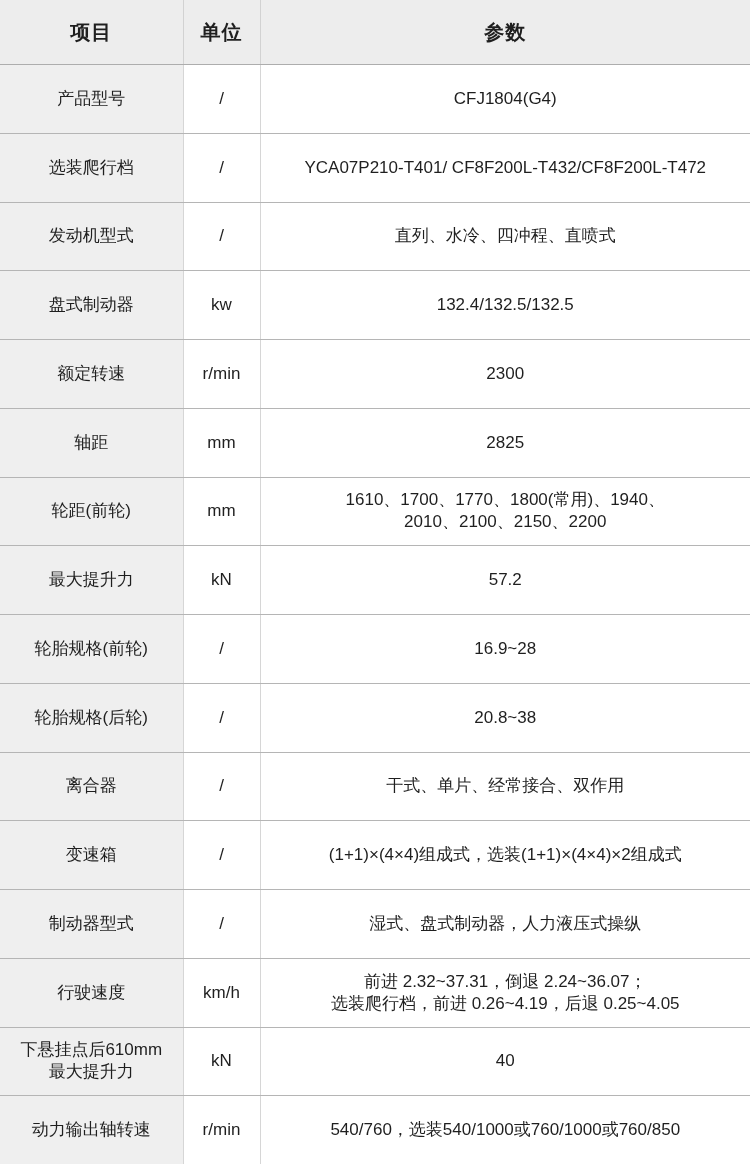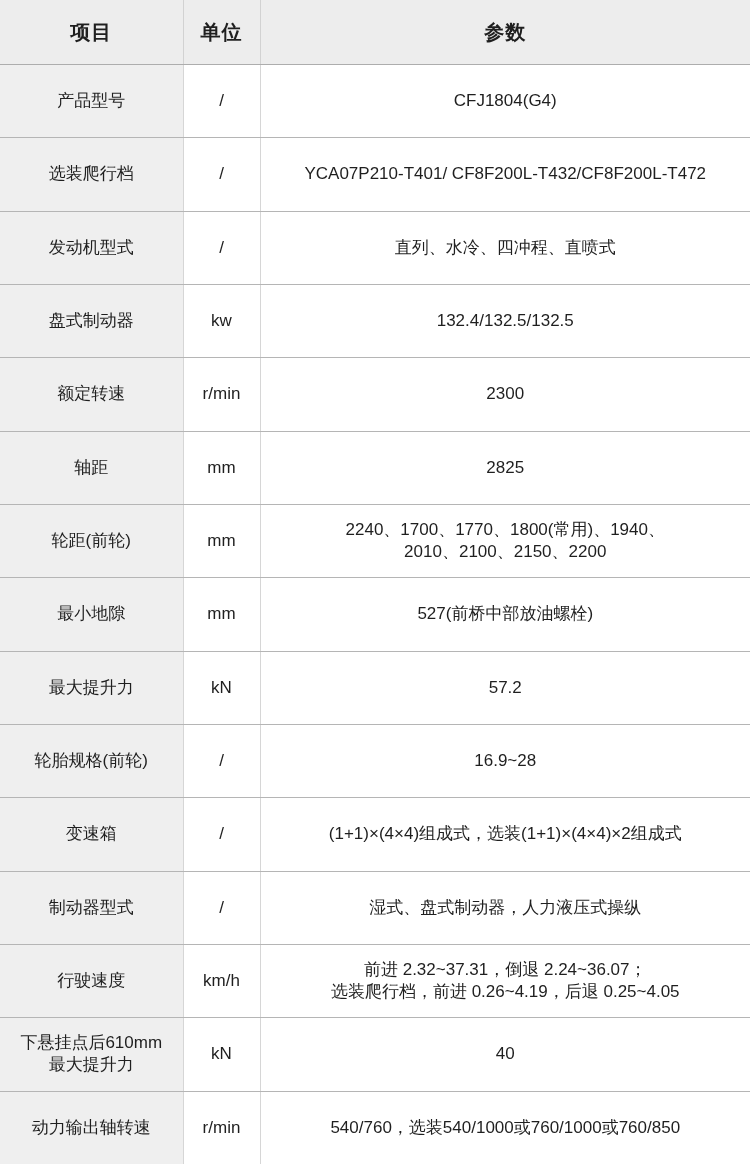--- a/index.html
+++ b/index.html
@@ -89,37 +89,42 @@
         <td class="cell-value">2300</td>
       </tr>
       <tr>
         <td class="cell-item">轴距</td>
         <td class="cell-unit">mm</td>
         <td class="cell-value">2825</td>
       </tr>
       <tr>
         <td class="cell-item">轮距(前轮)</td>
         <td class="cell-unit">mm</td>
-        <td class="cell-value">2240、1700、1770、1800(常用)、1940、
+        <td class="cell-value">1610、1700、1770、1800(常用)、1940、
 2010、2100、2150、2200</td>
-      </tr>
-      <tr>
-        <td class="cell-item">最小地隙</td>
-        <td class="cell-unit">mm</td>
-        <td class="cell-value">527(前桥中部放油螺栓)</td>
       </tr>
       <tr>
         <td class="cell-item">最大提升力</td>
         <td class="cell-unit">kN</td>
         <td class="cell-value">57.2</td>
       </tr>
       <tr>
         <td class="cell-item">轮胎规格(前轮)</td>
         <td class="cell-unit">/</td>
         <td class="cell-value">16.9~28</td>
+      </tr>
+      <tr>
+        <td class="cell-item">轮胎规格(后轮)</td>
+        <td class="cell-unit">/</td>
+        <td class="cell-value">20.8~38</td>
+      </tr>
+      <tr>
+        <td class="cell-item">离合器</td>
+        <td class="cell-unit">/</td>
+        <td class="cell-value">干式、单片、经常接合、双作用</td>
       </tr>
       <tr>
         <td class="cell-item">变速箱</td>
         <td class="cell-unit">/</td>
         <td class="cell-value">(1+1)×(4×4)组成式，选装(1+1)×(4×4)×2组成式</td>
       </tr>
       <tr>
         <td class="cell-item">制动器型式</td>
         <td class="cell-unit">/</td>
         <td class="cell-value">湿式、盘式制动器，人力液压式操纵</td>

